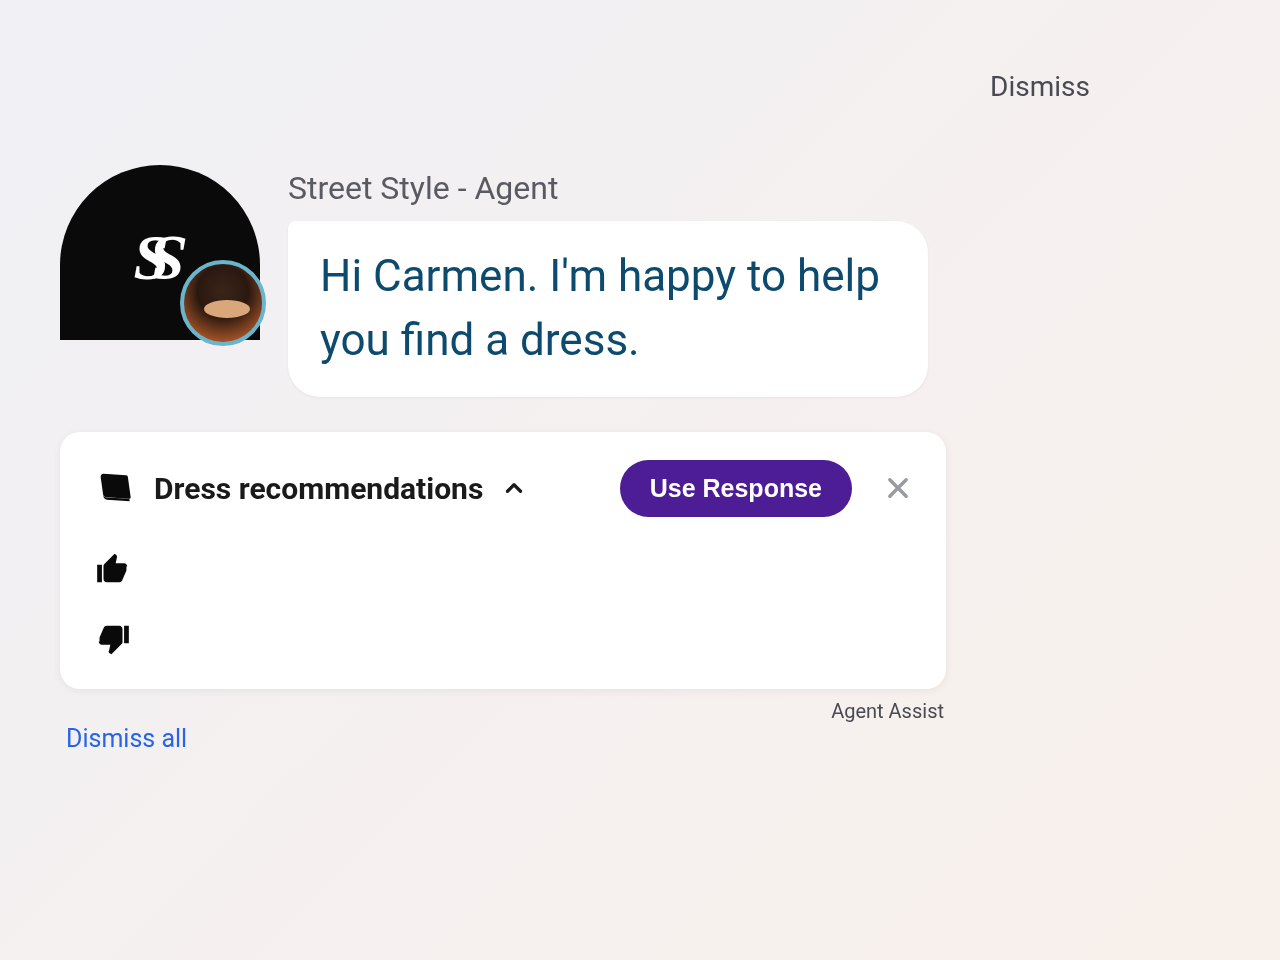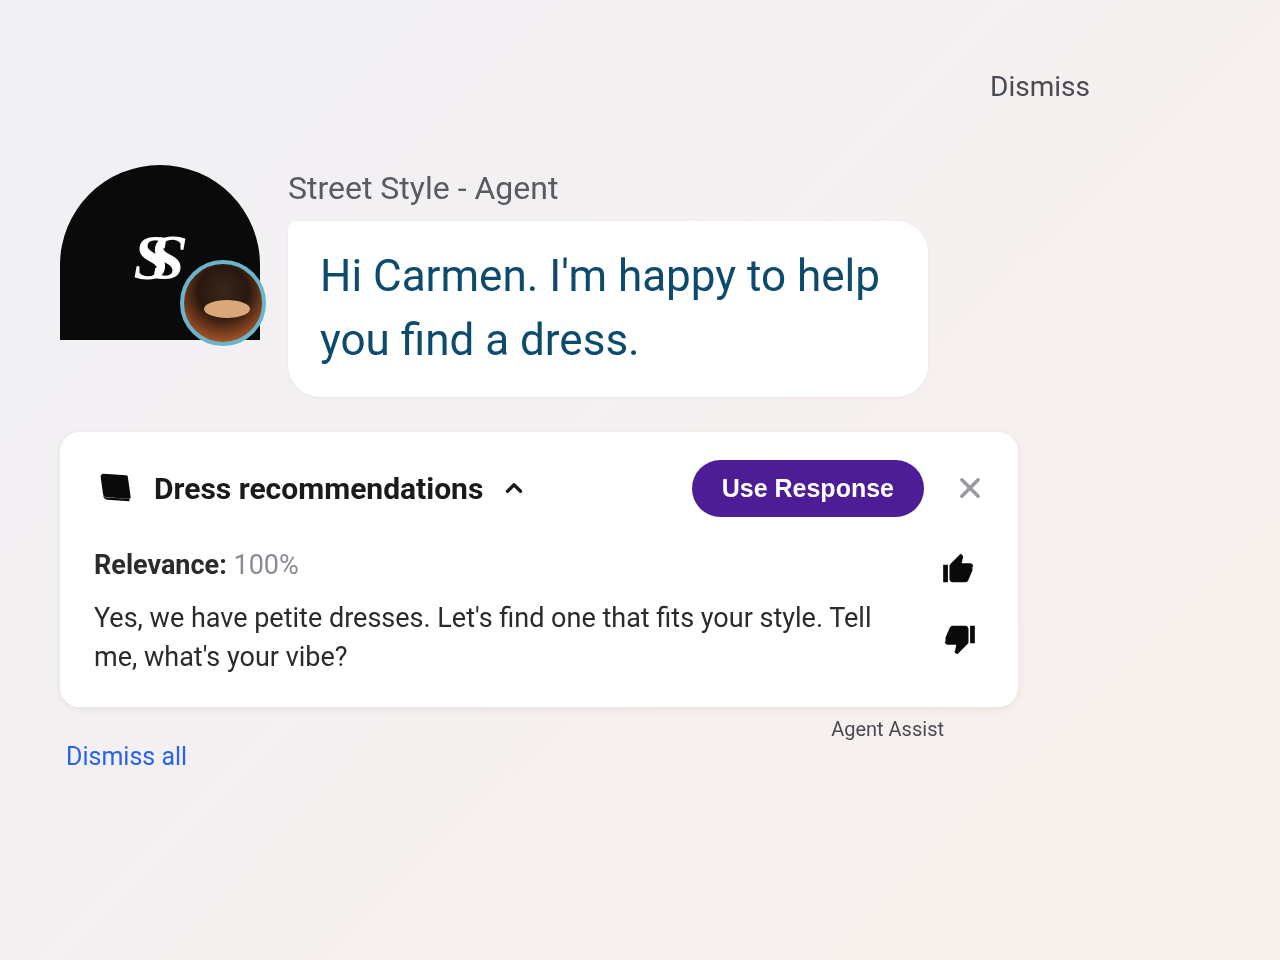--- a/index.html
+++ b/index.html
@@ -124,21 +124,21 @@
       border-top-left-radius: 8px;
       max-width: 640px;
       box-shadow: 0 1px 3px rgba(0,0,0,0.05);
     }
     
     
     .suggestion-card {
       background: #ffffff;
       border-radius: 20px;
       padding: 28px 34px 30px 34px;
-      width: 958px;
+      width: 886px;
       box-shadow: 0 2px 8px rgba(0,0,0,0.06);
       position: relative;
     }
     .suggestion-header {
       display: flex;
       align-items: center;
       margin-bottom: 32px;
     }
     .book-icon {
       width: 42px;
@@ -270,27 +270,20 @@
       <button class="use-response-btn">Use Response</button>
       <span class="close-icon">
         <svg viewBox="0 0 24 24" width="28" height="28" fill="none" stroke="currentColor" stroke-width="3" stroke-linecap="round">
           <line x1="5" y1="5" x2="19" y2="19"></line>
           <line x1="19" y1="5" x2="5" y2="19"></line>
         </svg>
       </span>
     </div>
 
     <div class="relevance-row">
-      <div class="relevance-content">
-        <div class="relevance-label-row">
-          <span class="relevance-label">Relevance:</span>
-          <span class="relevance-value">100%</span>
-        </div>
-        <div class="suggestion-text">Yes, we have petite dresses. Let's find one that fits your style. Tell me, what's your vibe?</div>
-      </div>
       <div class="feedback-icons">
         <span class="thumb">
           <svg viewBox="0 0 24 24" width="38" height="38" fill="#0a0a0a">
             <path d="M2 21h3V10H2v11zm19-10c0-1.1-.9-2-2-2h-5.3l.8-3.8.03-.32c0-.41-.17-.79-.44-1.06L13 3l-6.6 6.6C6.15 9.85 6 10.2 6 10.6V19c0 1.1.9 2 2 2h8c.83 0 1.54-.5 1.84-1.22l2.52-5.88c.09-.23.14-.47.14-.72V11z"></path>
           </svg>
         </span>
         <span class="thumb">
           <svg viewBox="0 0 24 24" width="38" height="38" fill="#0a0a0a">
             <path d="M22 3h-3v11h3V3zM3 13c0 1.1.9 2 2 2h5.3l-.8 3.8-.3.32c0 .41.17.79.44 1.06L11 21l6.6-6.6c.25-.25.4-.6.4-1V5c0-1.1-.9-2-2-2H8c-.83 0-1.54.5-1.84 1.22L3.64 10.1c-.09.23-.14.47-.14.72V13z"></path>
           </svg>

